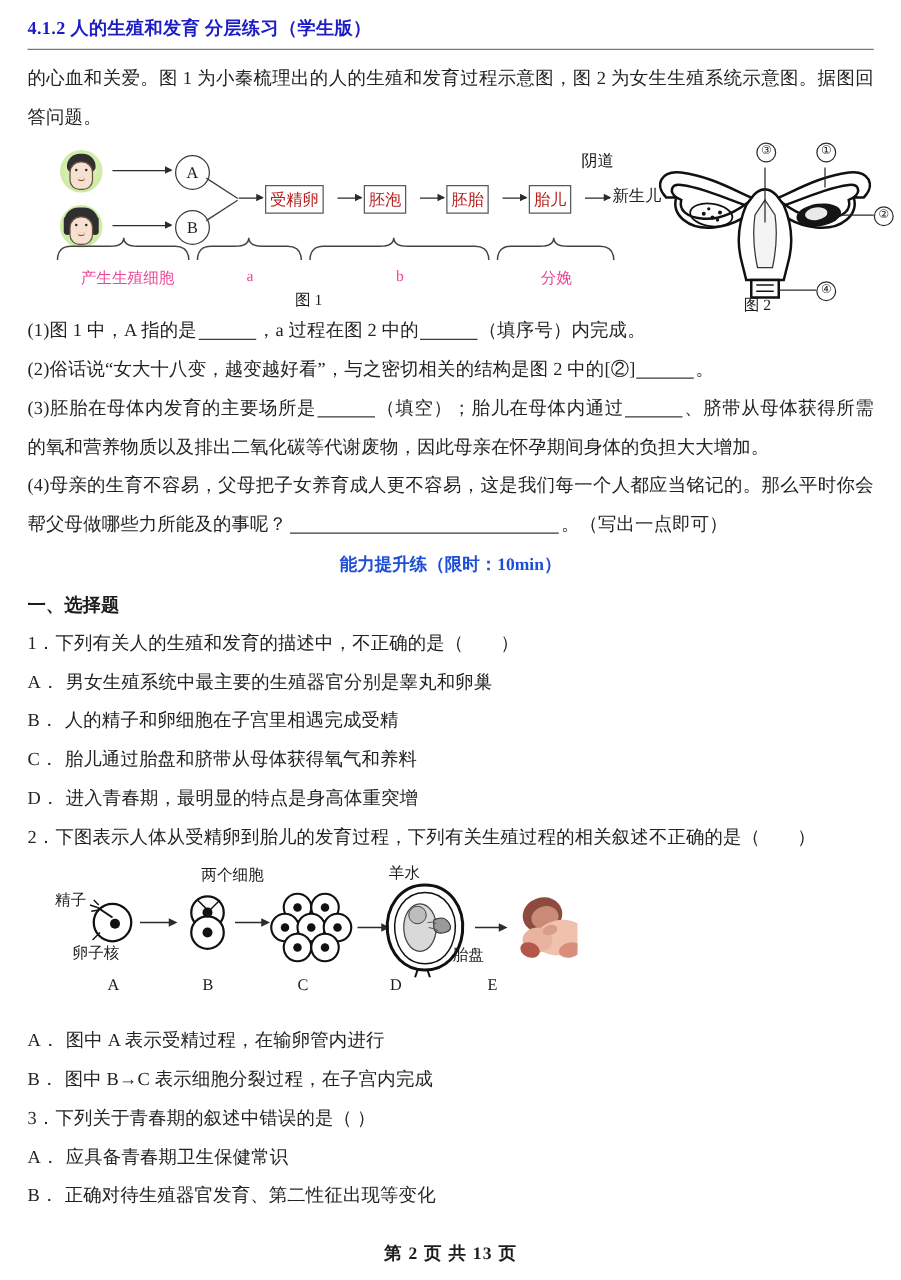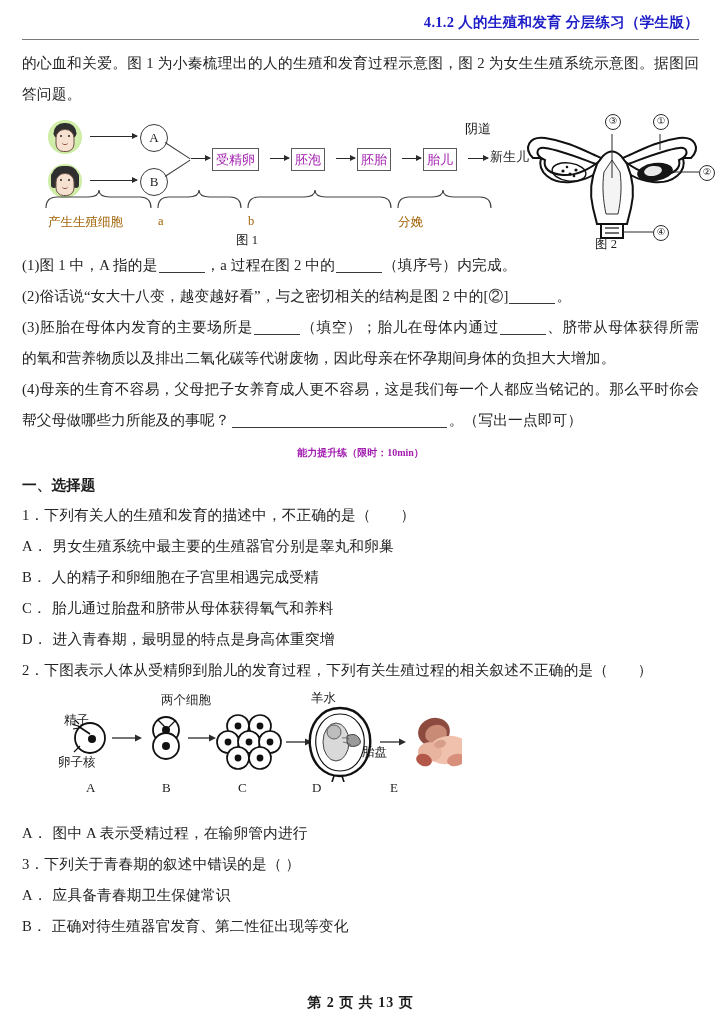--- a/index.html
+++ b/index.html
@@ -17,21 +17,21 @@
   }
   .page {
     position: relative;
     width: 721px;
     height: 1024px;
     box-sizing: border-box;
     padding: 0 22px;
   }
   
   .doc-title {
-    text-align: right;
+    text-align: left;
     color: #1d1dc8;
     font-weight: bold;
     font-size: 14.5px;
     letter-spacing: 0.3px;
     padding-top: 13px;
     padding-bottom: 5px;
     white-space: nowrap;
   }
   .title-rule {
     border: 0;
@@ -66,24 +66,24 @@
   .blank-l {
     display: inline-block;
     width: 215px;
     border-bottom: 1.3px solid #3a3a3a;
     vertical-align: -3px;
     margin: 0 2px;
   }
   .section-center {
     text-align: center;
     font-weight: bold;
-    font-size: 10px;
+    font-size: 14px;
     line-height: 30px;
     margin-top: 2px;
-    color: #a21caf;
+    color: #1d4ed8;
   }
   .section-head {
     font-weight: bold;
     font-size: 14.7px;
     line-height: 30px;
     margin-top: 2px;
     color: #1c1c1c;
   }
   .opt {
     font-size: 14.7px;
@@ -189,21 +189,21 @@
     font-family: "Liberation Serif", serif;
   }
   .box {
     position: absolute;
     border: 1.4px solid #5a5a5a;
     background: #fff;
     font-size: 13px;
     line-height: 21px;
     height: 21px;
     text-align: center;
-    color: #a21caf;
+    color: #b91c1c;
     padding: 0 3px;
     white-space: nowrap;
   }
   .plain-text {
     position: absolute;
     font-size: 13px;
     color: #1c1c1c;
     white-space: nowrap;
   }
   .arr {
@@ -228,23 +228,23 @@
   }
   .fig-caption {
     position: absolute;
     font-size: 12.5px;
     color: #1c1c1c;
     white-space: nowrap;
   }
   .brace-lbl {
     position: absolute;
     font-size: 12.5px;
-    color: #a16207;
+    color: #ec4899;
     white-space: nowrap;
-    text-align: left;
+    text-align: center;
   }
 
   
   .fig2 {
     position: absolute;
     left: 495px;
     top: -2px;
     width: 205px;
     height: 140px;
   }
@@ -489,34 +489,35 @@
 
       <ellipse cx="392" cy="34" rx="16" ry="14" fill="#8d4b40" transform="rotate(-16 392 34)"></ellipse>
       <ellipse cx="394" cy="36" rx="11" ry="9" fill="#c98b76" transform="rotate(-16 394 36)"></ellipse>
       <ellipse cx="406" cy="52" rx="20" ry="14" fill="#f0c2ae" transform="rotate(-10 406 52)"></ellipse>
       <ellipse cx="388" cy="54" rx="12" ry="10" fill="#e8b49f"></ellipse>
       <ellipse cx="382" cy="62" rx="8" ry="6" fill="#b35848" transform="rotate(20 382 62)"></ellipse>
       <ellipse cx="414" cy="62" rx="9" ry="6" fill="#d88f7b" transform="rotate(-14 414 62)"></ellipse>
       <ellipse cx="398" cy="46" rx="6" ry="4" fill="#d79e8a" transform="rotate(-18 398 46)"></ellipse>
     </svg>
 
-    <div class="f3txt" style="left:2px; top:20px;margin-left:20px;">精子</div>
+    <div class="f3txt" style="left:2px; top:20px;">精子</div>
     <div class="f3txt" style="left:16px; top:62px;">卵子核</div>
     <div class="f3txt" style="left:100px; top:0px;margin-left:19px;">两个细胞</div>
     <div class="f3txt" style="left:269px; top:-2px;">羊水</div>
-    <div class="f3txt" style="left:320px; top:52px;">胎盘</div>
+    <div class="f3txt" style="left:320px; top:64px;">胎盘</div>
 
     <div class="f3lab" style="left:44px; top:88px;">A</div>
     <div class="f3lab" style="left:120px; top:88px;">B</div>
     <div class="f3lab" style="left:196px; top:88px;">C</div>
     <div class="f3lab" style="left:270px; top:88px;">D</div>
     <div class="f3lab" style="left:348px; top:88px;">E</div>
   </div>
 
   <div class="opt" style="margin-top:14px;"><span class="lab">A．</span><span>图中 A 表示受精过程，在输卵管内进行</span></div>
+  <div class="opt"><span class="lab">B．</span><span>图中 B→C 表示细胞分裂过程，在子宫内完成</span></div>
 
   <div class="q-line">3．下列关于青春期的叙述中错误的是（ ）</div>
   <div class="opt"><span class="lab">A．</span><span>应具备青春期卫生保健常识</span></div>
   <div class="opt"><span class="lab">B．</span><span>正确对待生殖器官发育、第二性征出现等变化</span></div>
 
   <div class="footer">第 2 页 共 13 页</div>
 
 </div>
 
 </body></html>

